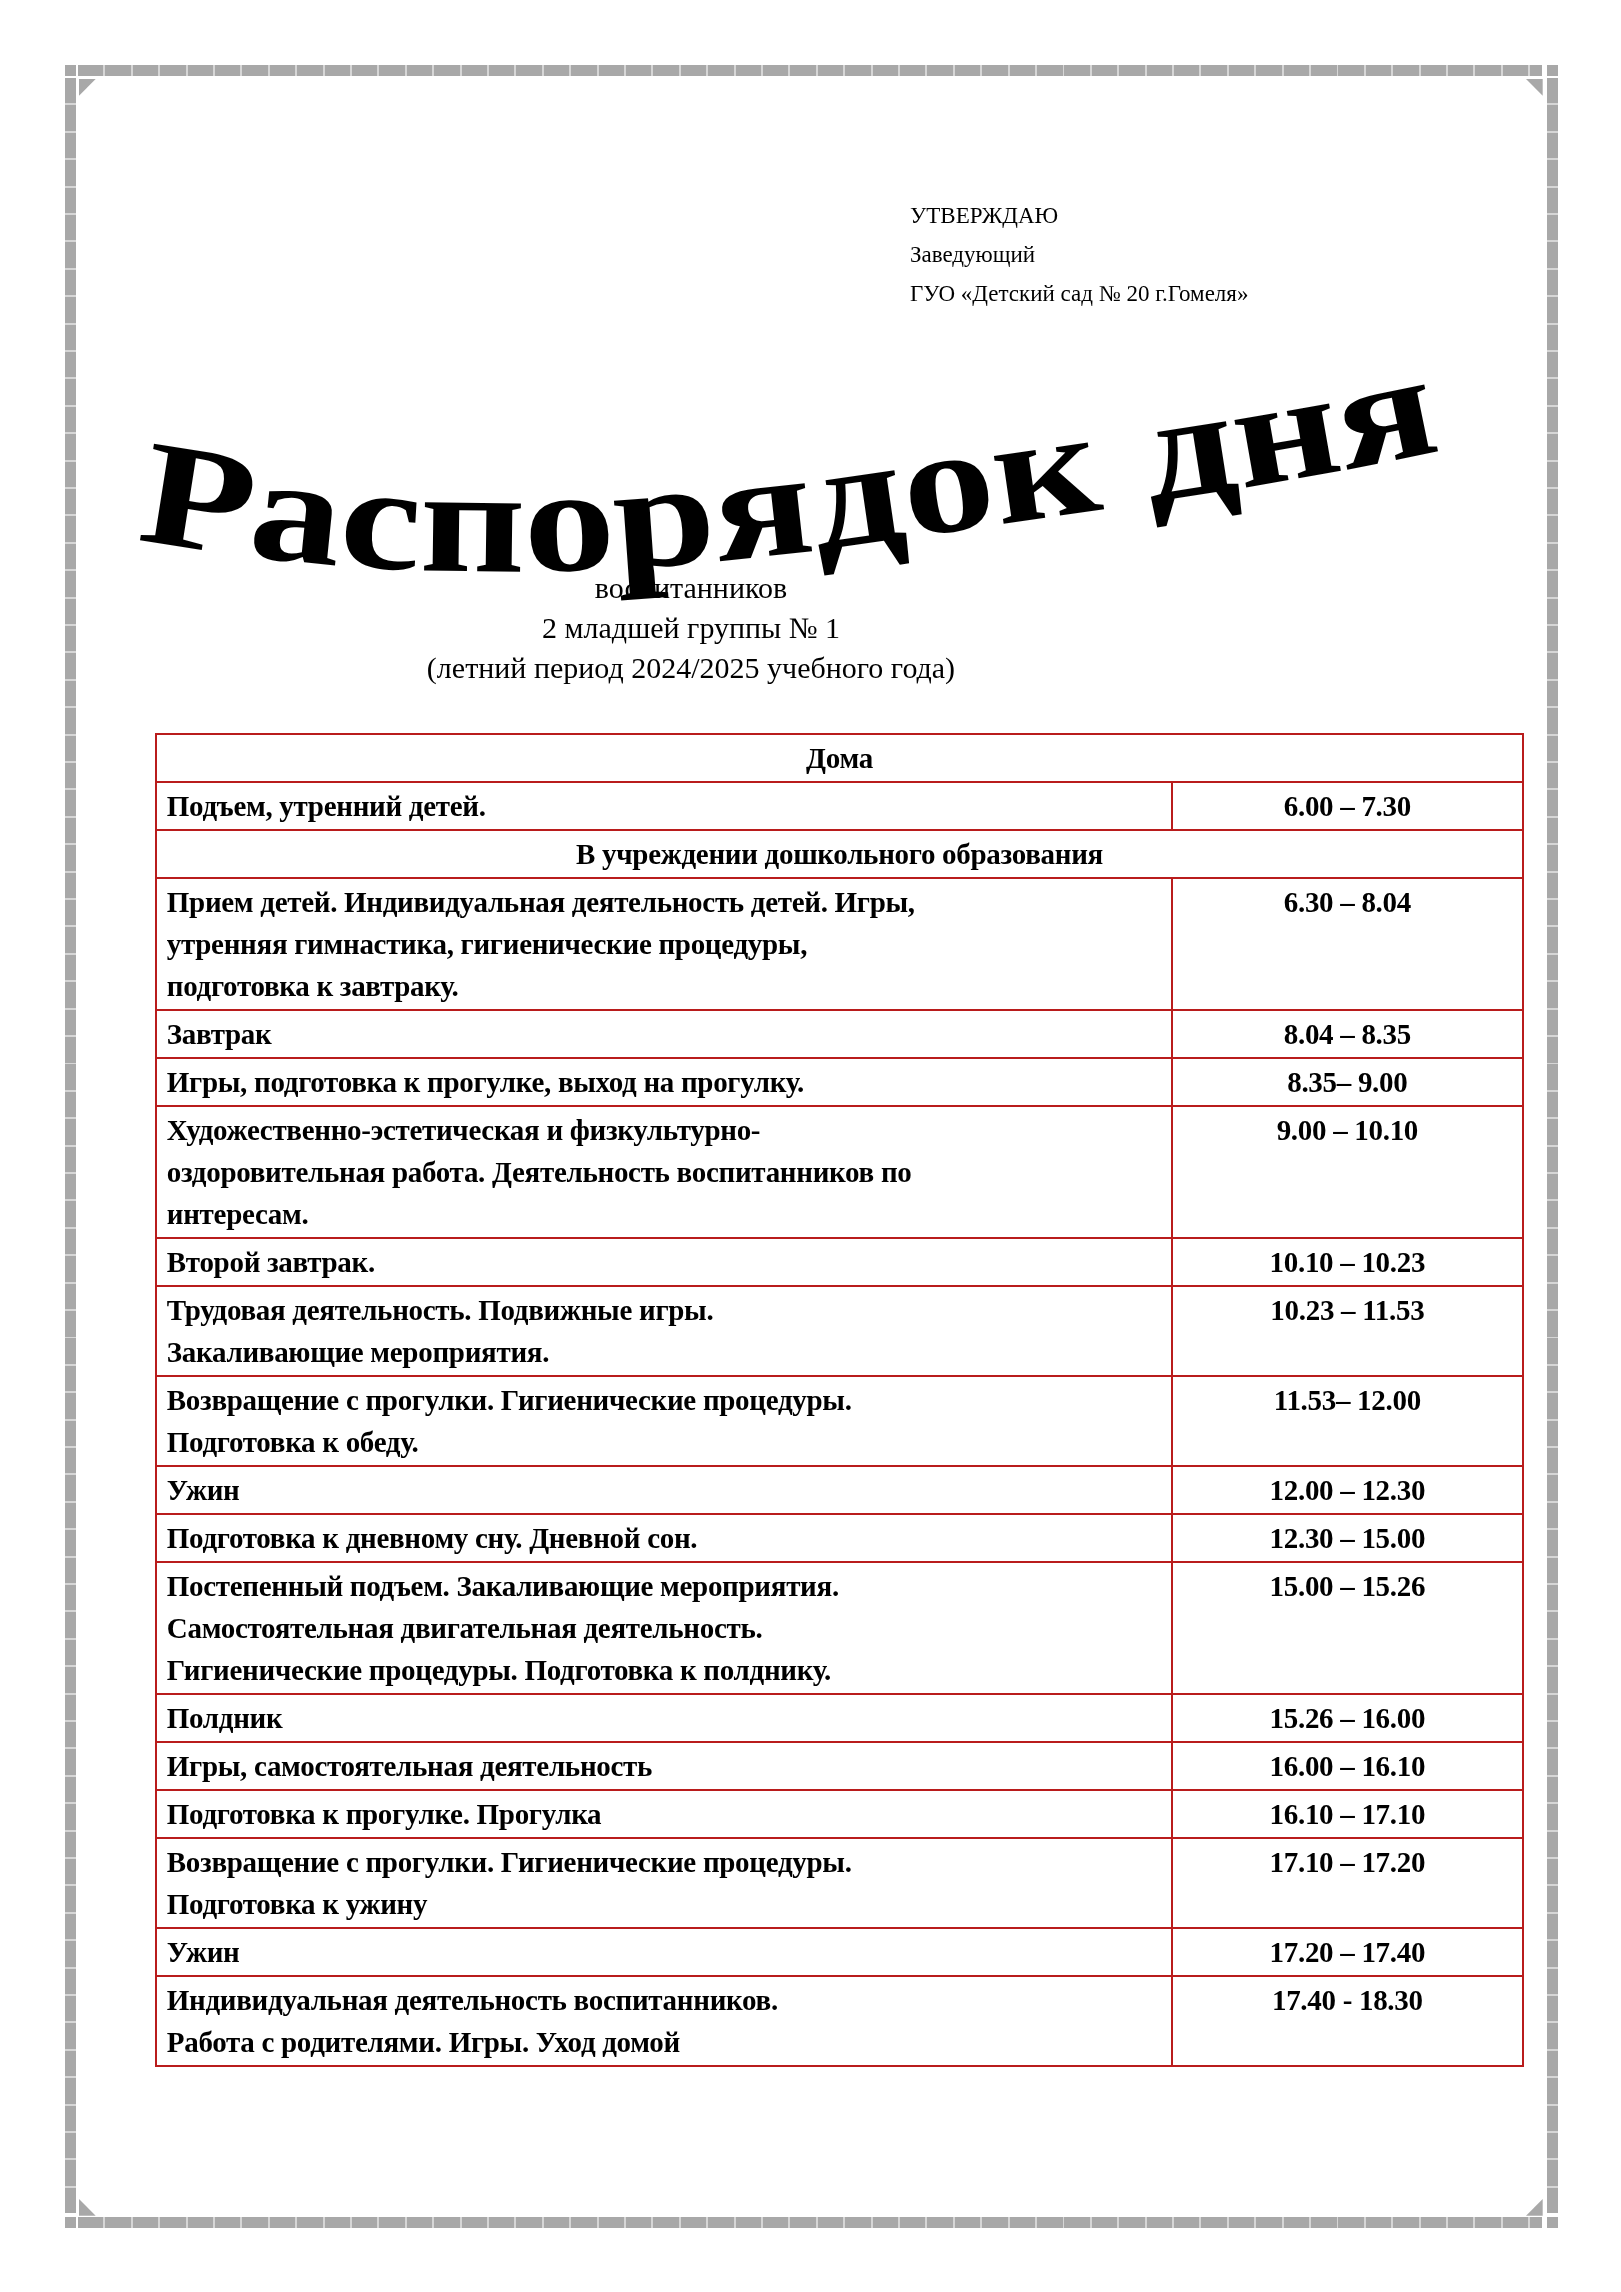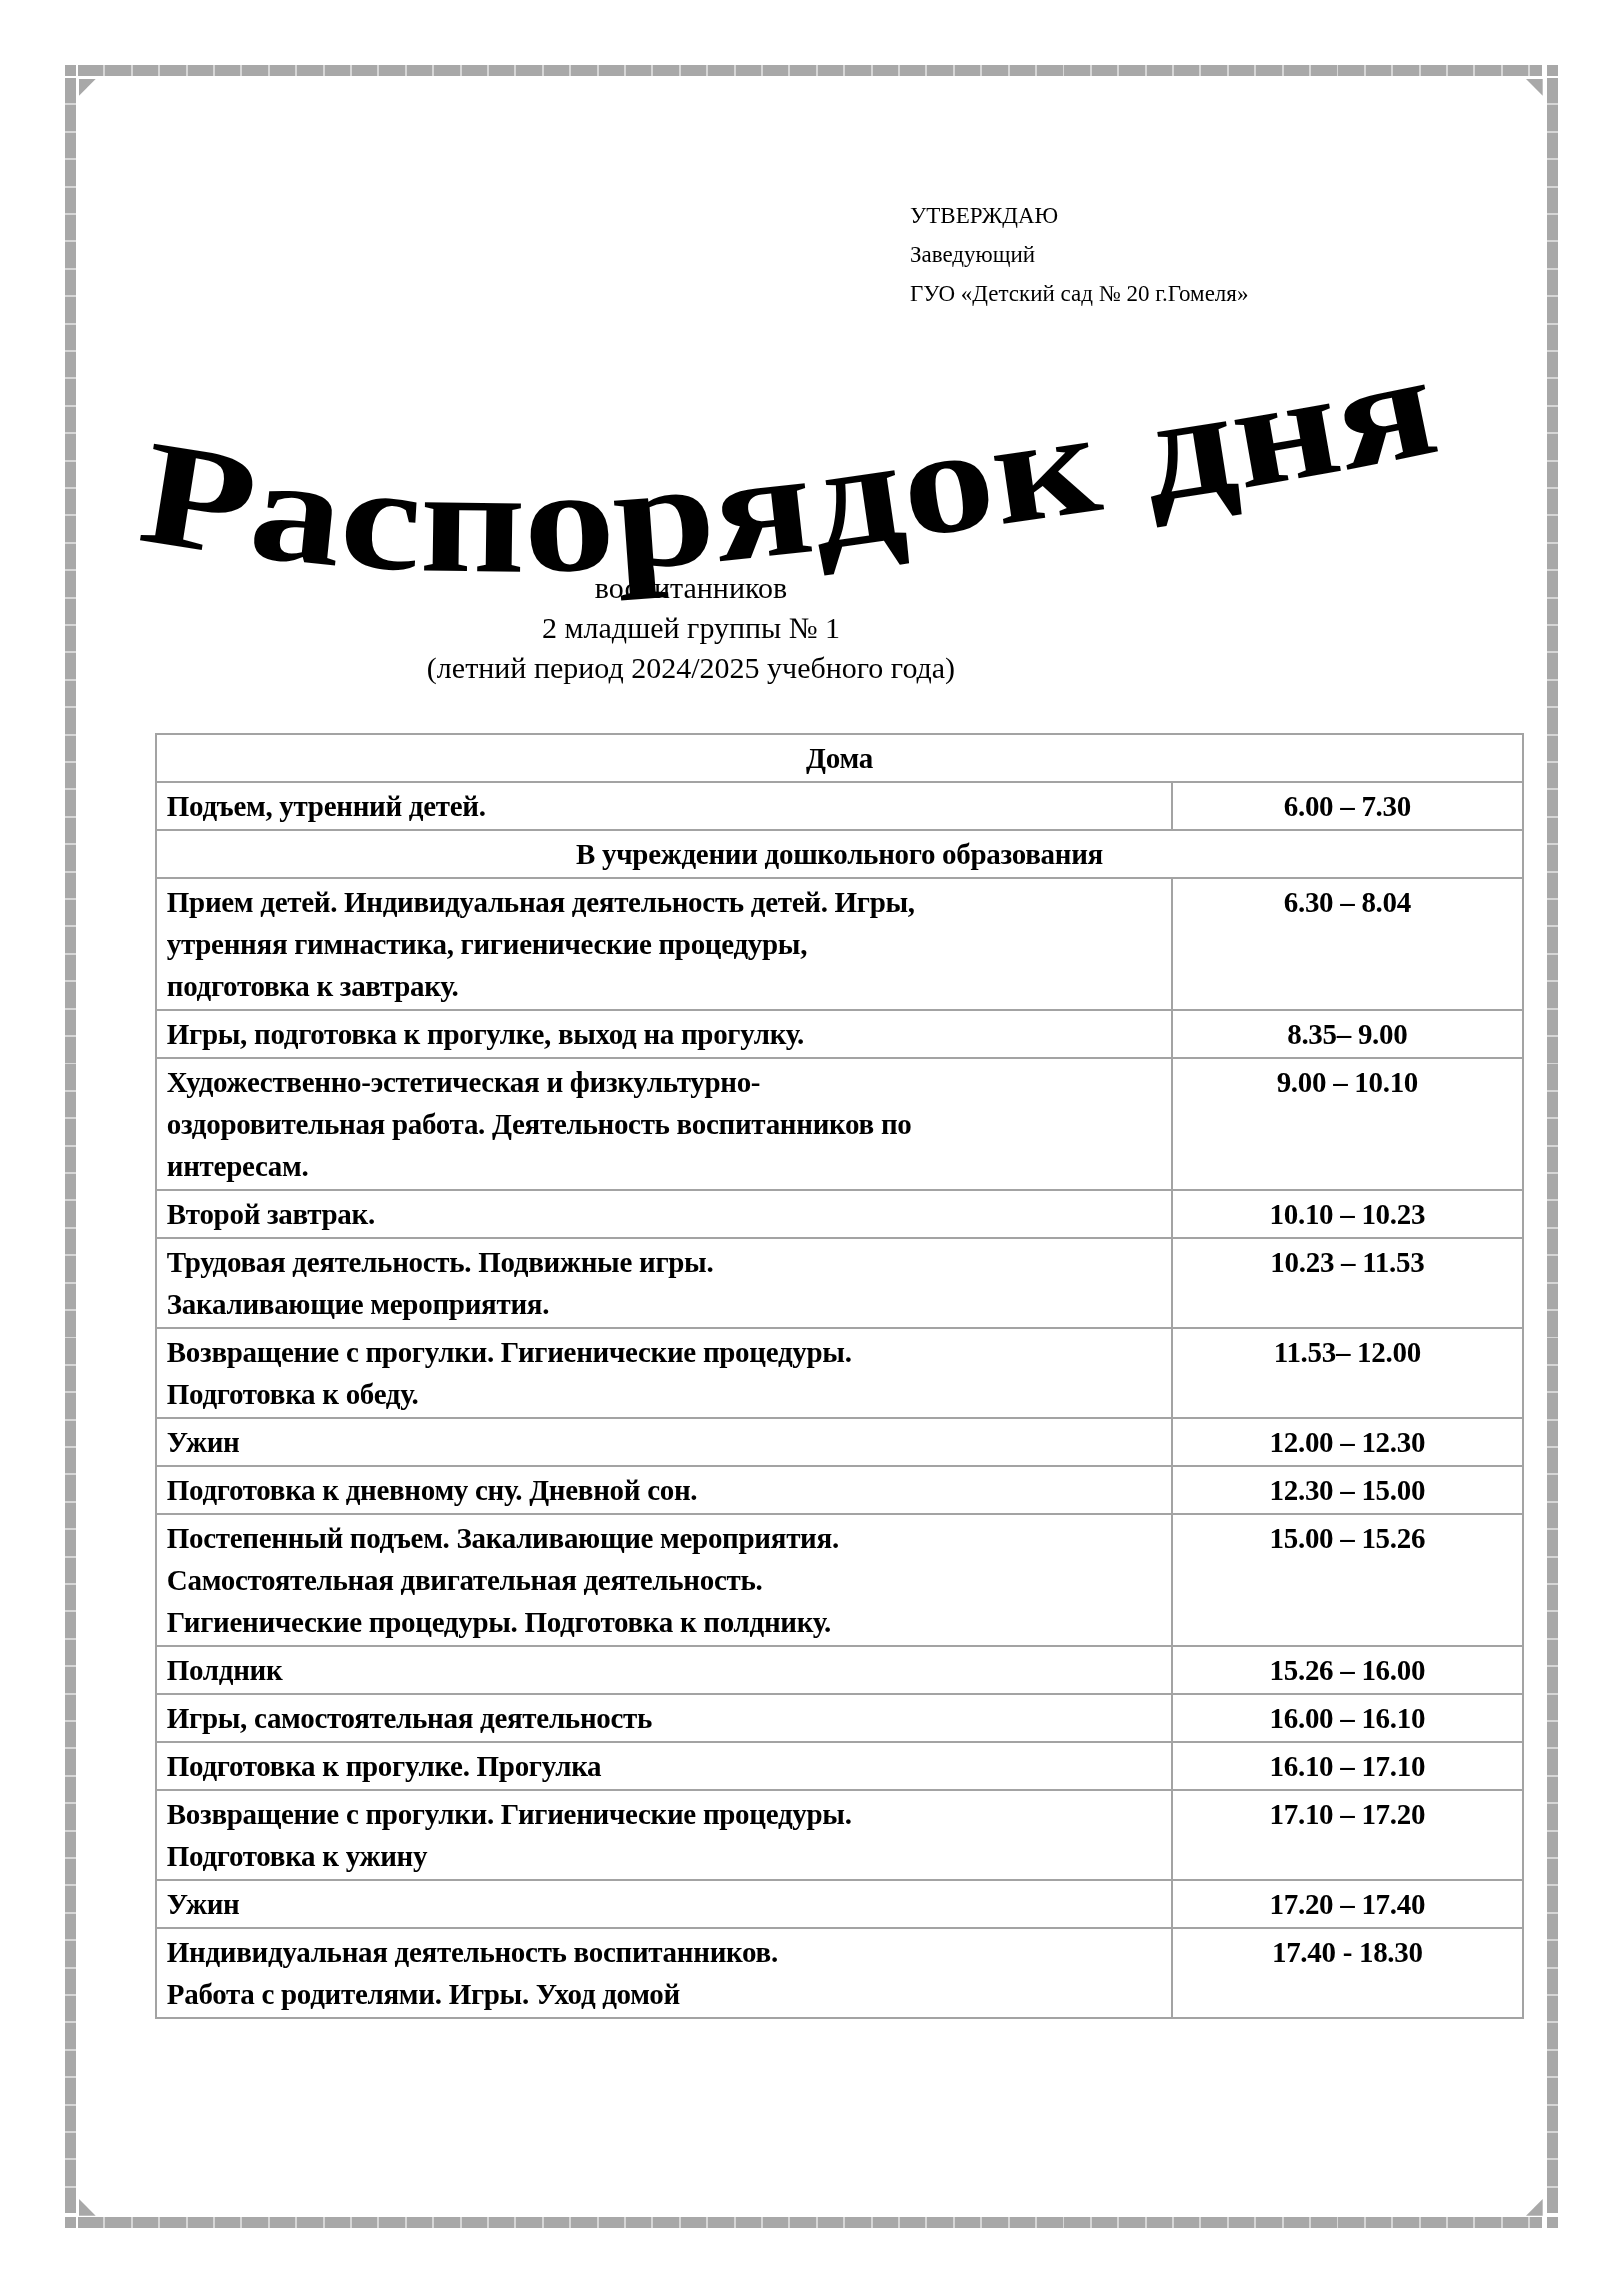--- a/index.html
+++ b/index.html
@@ -36,21 +36,21 @@
   
   .subtitle{
     position:absolute;left:152px;top:568px;width:1078px;
     text-align:center;font-size:30px;line-height:40px;
   }
   
   .sched{
     position:absolute;left:155px;top:733px;width:1369px;
     border-collapse:collapse;table-layout:fixed;
   }
-  .sched,.sched td{border:2px solid #a3a3a3;}
+  .sched,.sched td{border:2px solid #b91c1c;}
   .sched{border-width:2.9px;}
   .sched td{
     font-size:29px;font-weight:bold;line-height:42px;padding:2px 9.8px;
     vertical-align:top;letter-spacing:-0.3px;
   }
   .sched col.c-activity{width:74.3%;}
   .sched col.c-time{width:25.7%;}
   .sched td.section-cell{text-align:center;}
   .sched td.activity-cell{text-align:left;white-space:pre-line;}
   .sched td.time-cell{text-align:center;}
@@ -108,20 +108,24 @@
       <tr>
         <td colspan="2" class="section-cell">В учреждении дошкольного образования</td>
       </tr>
       <tr>
         <td class="activity-cell">Прием детей. Индивидуальная деятельность детей. Игры,
 утренняя гимнастика, гигиенические процедуры,
 подготовка к завтраку.</td>
         <td class="time-cell">6.30 – 8.04</td>
       </tr>
       <tr>
+        <td class="activity-cell">Завтрак</td>
+        <td class="time-cell">8.04 – 8.35</td>
+      </tr>
+      <tr>
         <td class="activity-cell">Игры, подготовка к прогулке, выход на прогулку.</td>
         <td class="time-cell">8.35– 9.00</td>
       </tr>
       <tr>
         <td class="activity-cell">Художественно-эстетическая и физкультурно-
 оздоровительная работа. Деятельность воспитанников по
 интересам.</td>
         <td class="time-cell">9.00 – 10.10</td>
       </tr>
       <tr>

